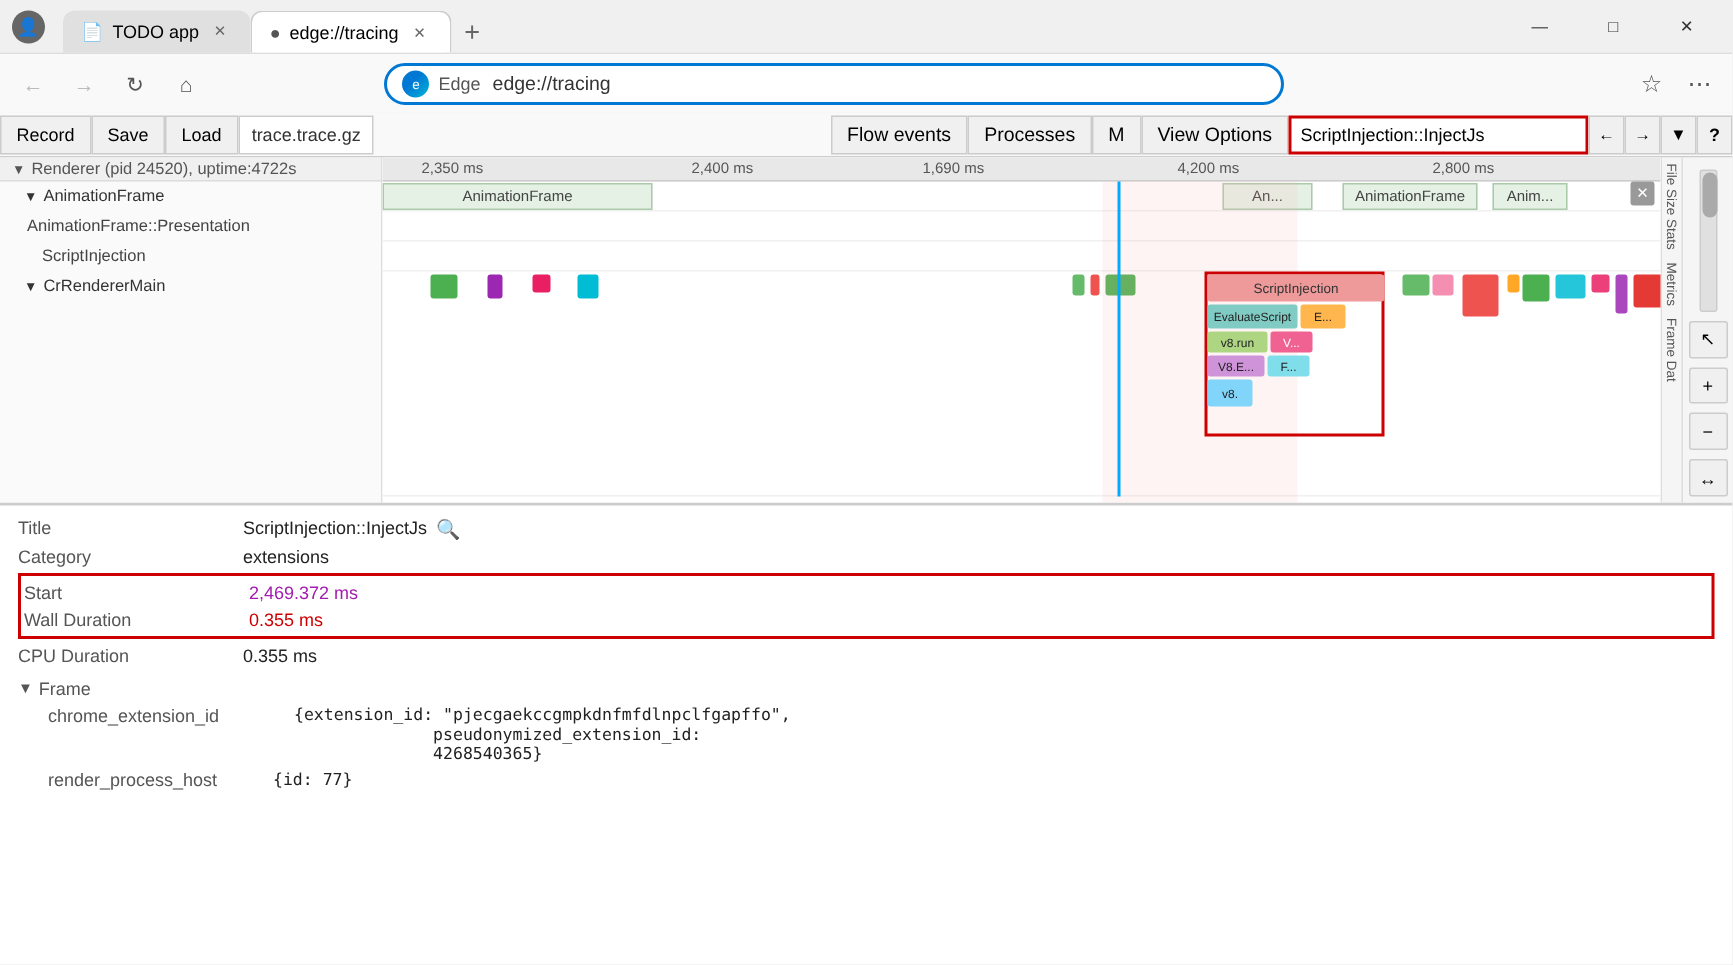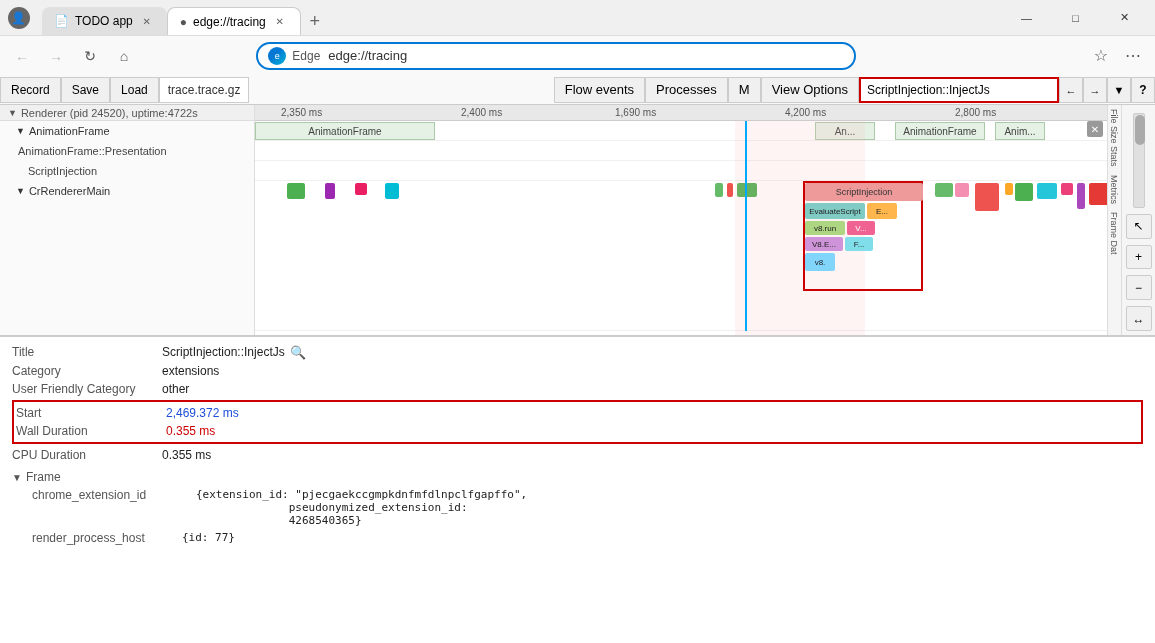--- a/index.html
+++ b/index.html
@@ -539,29 +539,25 @@
         <span class="info-label">Title</span>
         <span class="info-value">ScriptInjection::InjectJs</span>
         <span style="margin-left: 6px; color: #0078d4; cursor: pointer; font-size: 13px;">🔍</span>
       </div>
 
       <div class="info-row">
         <span class="info-label">Category</span>
         <span class="info-value">extensions</span>
       </div>
 
-      <div class="info-row">
-        <span class="info-label">User Friendly Category</span>
-        <span class="info-value">other</span>
-      </div>
 
       <div class="highlighted-group">
         <div class="info-row">
           <span class="info-label">Start</span>
-          <span class="info-value" style="color: #1d4ed8;">2,469.372 ms</span>
+          <span class="info-value" style="color: #a21caf;">2,469.372 ms</span>
         </div>
         <div class="info-row">
           <span class="info-label">Wall Duration</span>
           <span class="info-value" style="color: #cc0000;">0.355 ms</span>
         </div>
       </div>
 
       <div class="info-row">
         <span class="info-label">CPU Duration</span>
         <span class="info-value">0.355 ms</span>

